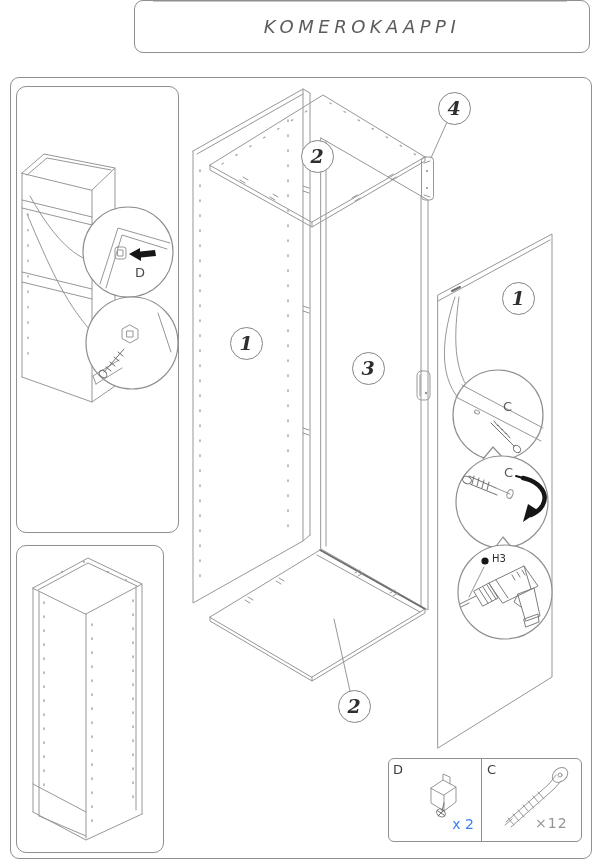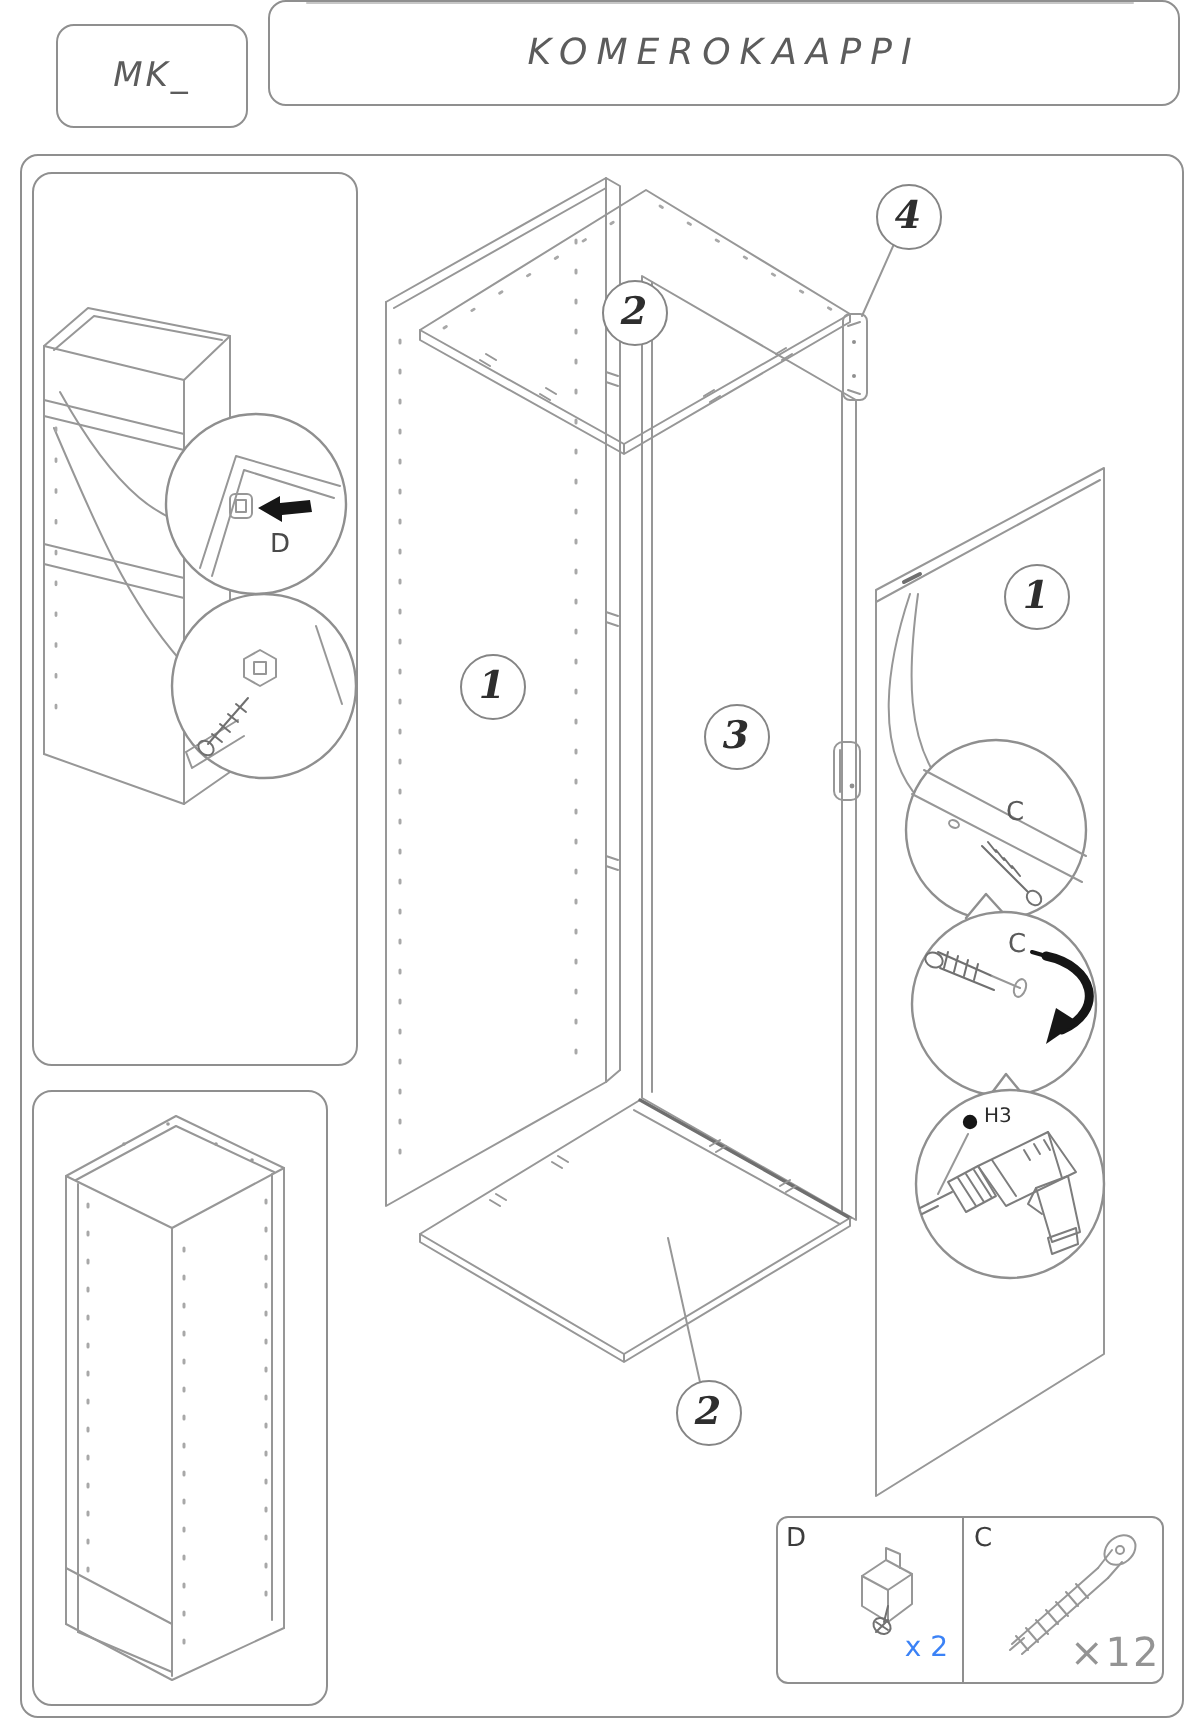--- a/index.html
+++ b/index.html
@@ -26,23 +26,20 @@
   .topline{position:absolute;left:153px;top:1px;width:414px;height:0;
            border-top:1.5px solid #c7c7c7;border-radius:2px;}
 </style>
 </head>
 <body>
 
 <div class="page">
 
   <div class="topline"></div>
 
-  <div class="box" style="left:28px;top:12px;width:94px;height:50px;">
-    <div class="hdr-text" style="font-size:17px;letter-spacing:1.5px;">MK_</div>
-  </div>
   <div class="box" style="left:134px;top:0;width:454px;height:51px;">
     <div class="hdr-text" style="font-size:18px;letter-spacing:4.5px;">KOMEROKAAPPI</div>
   </div>
 
   <div class="box" style="left:10px;top:77px;width:580px;height:780px;"></div>
   <div class="box" style="left:16px;top:86px;width:161px;height:445px;border-radius:10px;"></div>
   <div class="box" style="left:16px;top:545px;width:146px;height:306px;border-radius:10px;"></div>
 
   <div class="parts-box">
     <div class="parts-cell cell-d"></div>
@@ -228,15 +225,15 @@
   <div class="callout" style="left:337.5px;top:689.5px;">2</div>
 
   <div class="lbl" style="left:135px;top:266px;font-size:13px;color:#4a4a4a;">D</div>
   <div class="lbl" style="left:503px;top:400px;font-size:13px;color:#5a5a5a;">C</div>
   <div class="lbl" style="left:504px;top:466px;font-size:13px;color:#5a5a5a;">C</div>
   <div class="lbl" style="left:492px;top:554px;font-size:10px;color:#2c2c2c;">H3</div>
 
   <div class="lbl" style="left:393px;top:763px;font-size:13px;color:#3d3d3d;">D</div>
   <div class="lbl" style="left:444px;top:817px;width:30px;text-align:right;font-size:14px;color:#3b82f6;">x 2</div>
   <div class="lbl" style="left:487px;top:763px;font-size:13px;color:#3d3d3d;">C</div>
-  <div class="lbl" style="left:535px;top:816px;font-size:20px;letter-spacing:1px;color:#949494;">×12</div>
+  <div class="lbl" style="left:535px;top:816px;font-size:14px;letter-spacing:1px;color:#949494;">×12</div>
 
 </div>
 
 </body></html>

